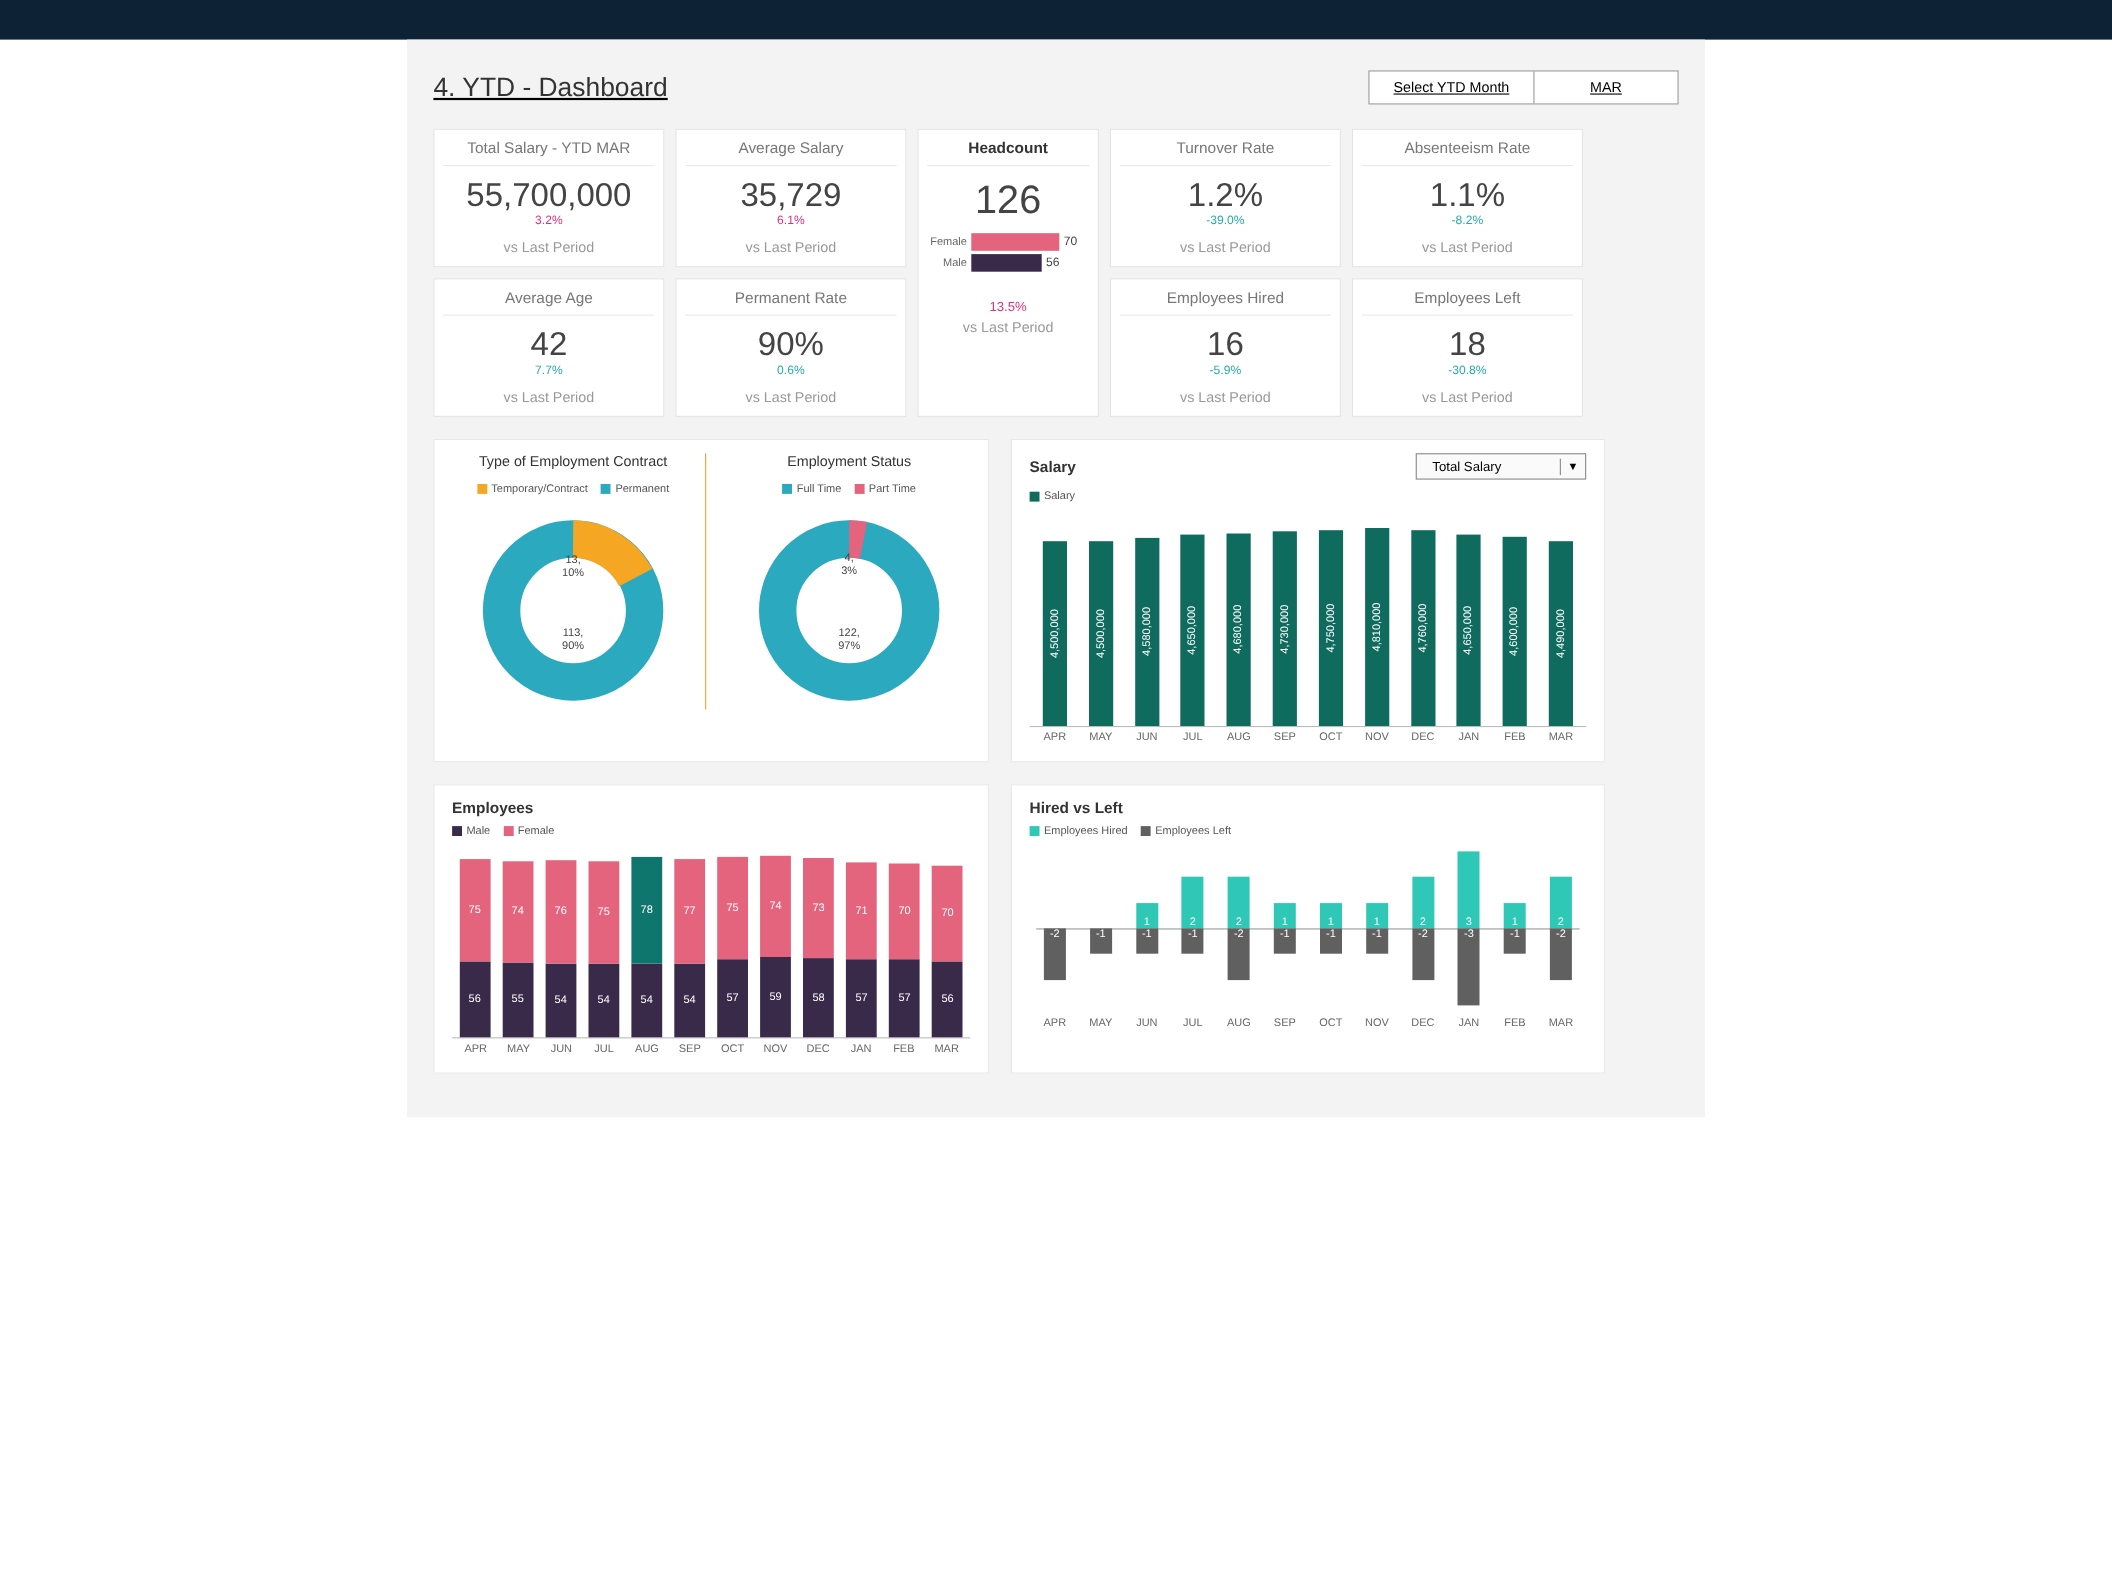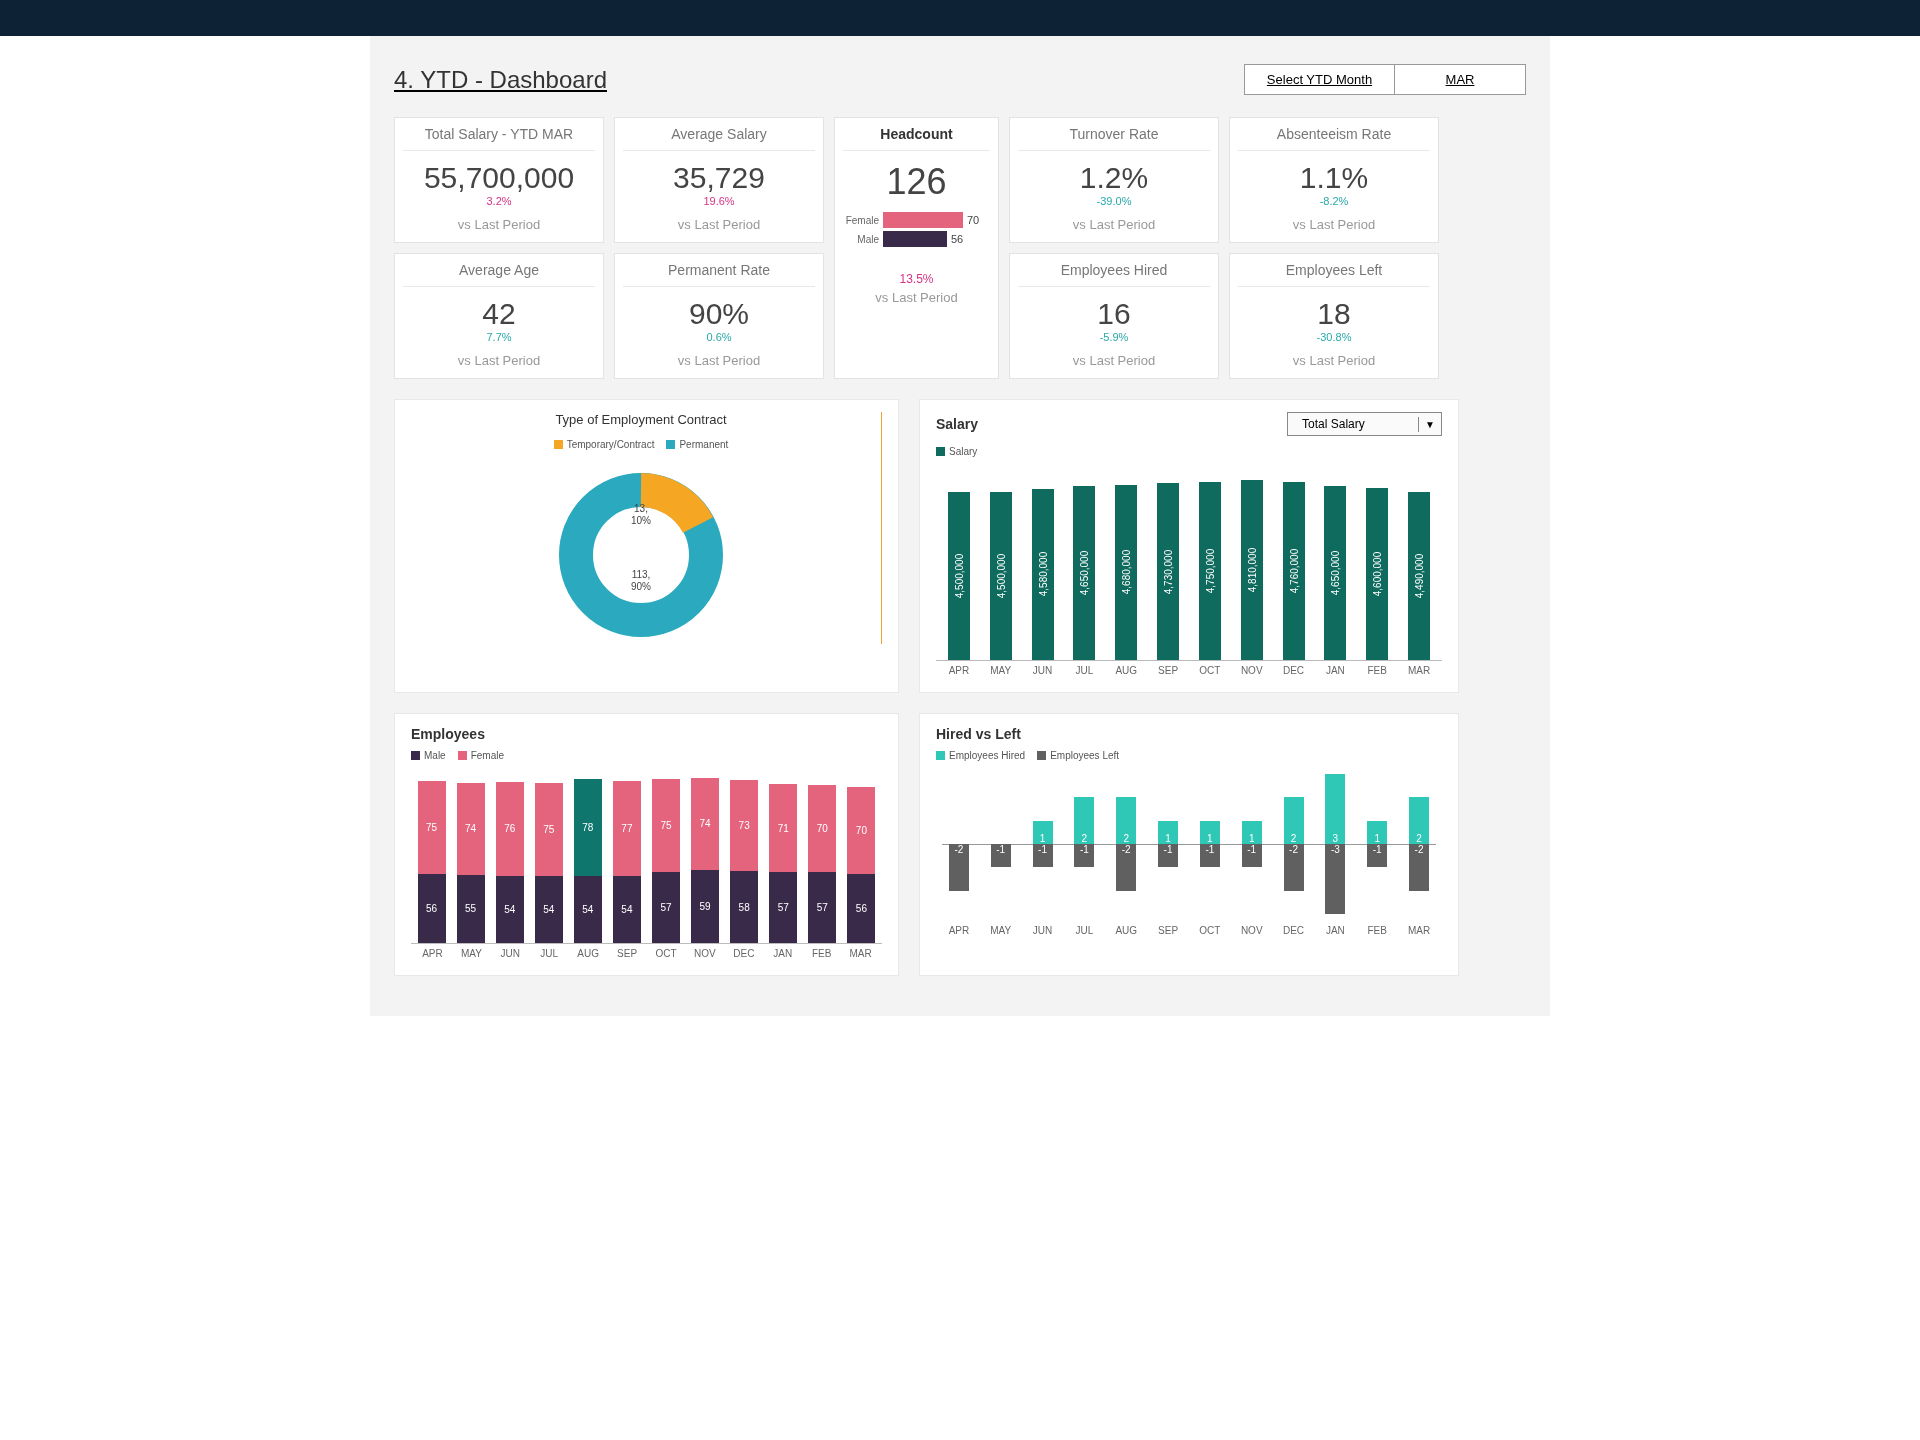--- a/index.html
+++ b/index.html
@@ -102,21 +102,21 @@
         <div class="card-value">42</div>
         <div class="card-delta teal">7.7%</div>
         <div class="card-sub">vs Last Period</div>
       </div>
     </div>
 
     <div class="col">
       <div class="card">
         <div class="card-title">Average Salary</div>
         <div class="card-value">35,729</div>
-        <div class="card-delta pink">19.6%</div>
+        <div class="card-delta pink">6.1%</div>
         <div class="card-sub">vs Last Period</div>
       </div>
       <div class="card">
         <div class="card-title">Permanent Rate</div>
         <div class="card-value">90%</div>
         <div class="card-delta teal">0.6%</div>
         <div class="card-sub">vs Last Period</div>
       </div>
     </div>
 
@@ -179,20 +179,35 @@
               <span><i class="sw" style="background:#f5a623"></i>Temporary/Contract</span>
               <span><i class="sw" style="background:#2aa9bf"></i>Permanent</span>
             </div>
           <svg width="200" height="190" viewBox="0 0 200 190">
             <circle cx="100" cy="105" r="65" fill="none" stroke="#2aa9bf" stroke-width="34"></circle>
             <path d="M100 40 A65 65 0 0 1 157 75" fill="none" stroke="#f5a623" stroke-width="34"></path>
             <text x="100" y="62" text-anchor="middle">13,</text>
             <text x="100" y="74" text-anchor="middle">10%</text>
             <text x="100" y="128" text-anchor="middle">113,</text>
             <text x="100" y="140" text-anchor="middle">90%</text>
+          </svg>
+        </div>
+        <div class="donut-col">
+          <h4>Employment Status</h4>
+          <div class="legend" id="legB">
+              <span><i class="sw" style="background:#2aa9bf"></i>Full Time</span>
+              <span><i class="sw" style="background:#e3647c"></i>Part Time</span>
+            </div>
+          <svg width="200" height="190" viewBox="0 0 200 190">
+            <circle cx="100" cy="105" r="65" fill="none" stroke="#2aa9bf" stroke-width="34"></circle>
+            <path d="M100 40 A65 65 0 0 1 113 41.3" fill="none" stroke="#e3647c" stroke-width="34"></path>
+            <text x="100" y="60" text-anchor="middle">4,</text>
+            <text x="100" y="72" text-anchor="middle">3%</text>
+            <text x="100" y="128" text-anchor="middle">122,</text>
+            <text x="100" y="140" text-anchor="middle">97%</text>
           </svg>
         </div>
       </div>
     </div>
 
     <div class="panel">
       <div class="panel-header">
         <div class="panel-title">Salary</div>
         <div class="dropdown">
           <span>Total Salary</span>

